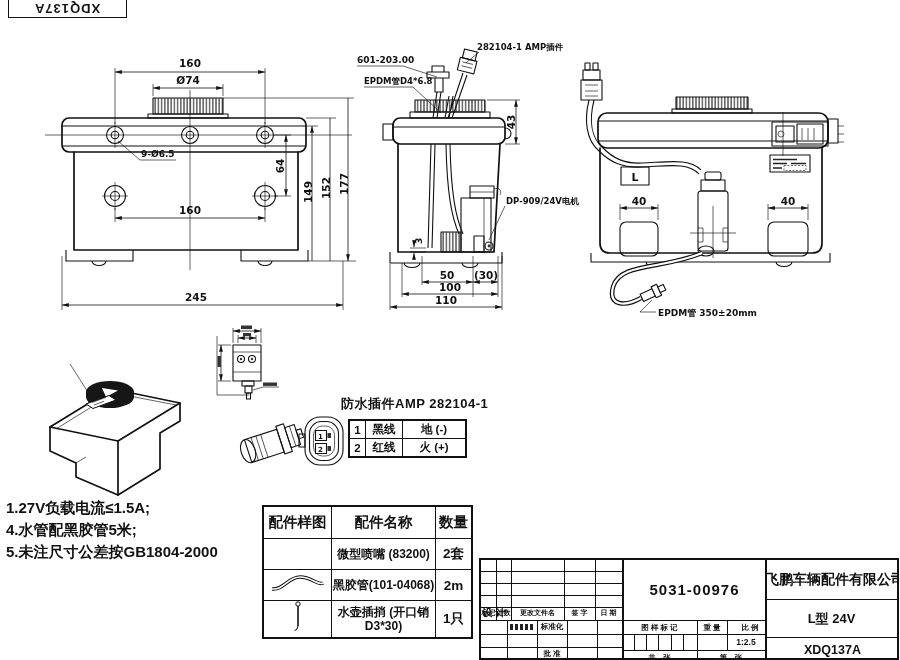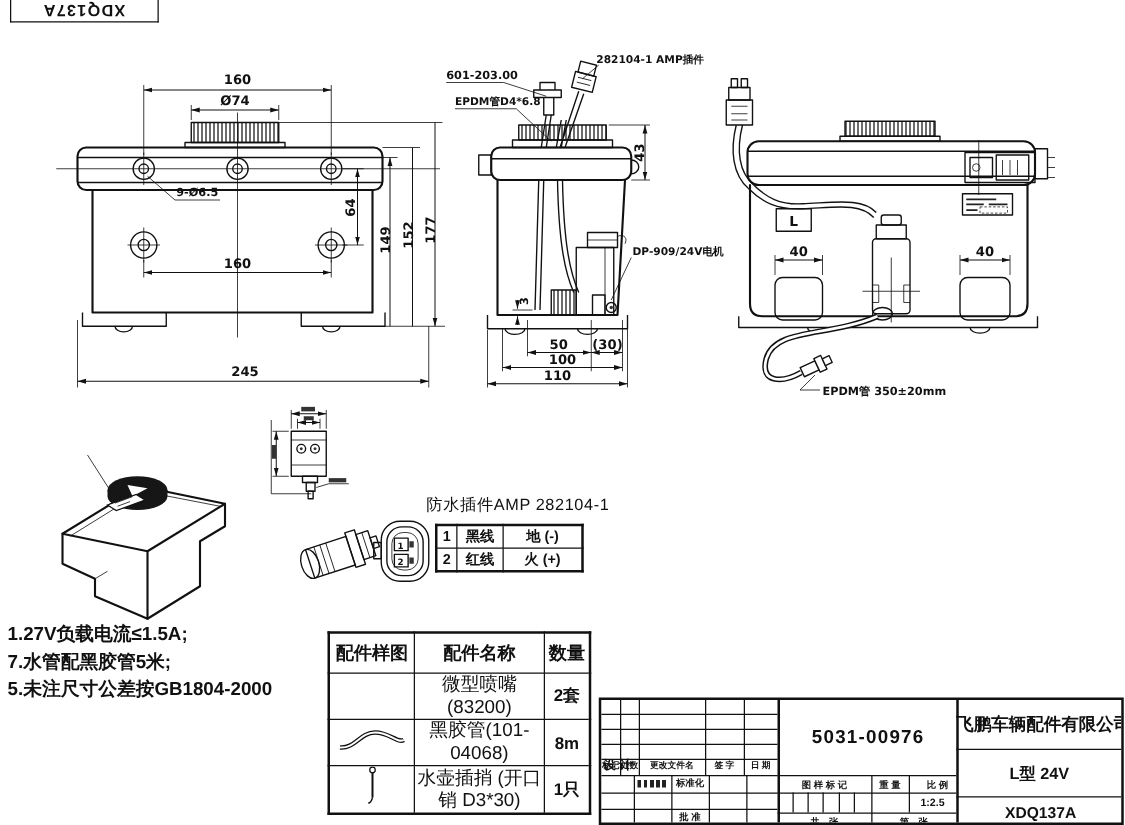--- a/index.html
+++ b/index.html
@@ -17,36 +17,36 @@
   .t85{font-size:8.5px;font-weight:bold}
   .blob{fill:#333}
   
   .stamp{left:8px;top:0;width:117px;height:17px;border:1.6px solid #111;border-top:none;
          display:flex;align-items:center;justify-content:center}
   .stamp span{transform:rotate(180deg);font-weight:bold;font-size:13px;letter-spacing:1px}
   
   .iso-note{left:63px;top:348px;font-size:11.5px;font-weight:bold;border-bottom:1.6px solid #111;
             padding-bottom:1px;white-space:nowrap}
   
-  .conn-title{left:341px;top:395px;font-size:13px;font-weight:normal;letter-spacing:.5px;white-space:nowrap}
+  .conn-title{left:341px;top:395px;font-size:13px;font-weight:bold;letter-spacing:.5px;white-space:nowrap}
   .pin-table{position:absolute;left:348px;top:419px;border-collapse:collapse;border:2px solid #111}
   .pin-table td{border:1.4px solid #111;text-align:center;font-weight:bold;font-size:11.5px;
                 padding:0;height:17px;white-space:nowrap}
   .pin-table .c1{width:15px}.pin-table .c2{width:36px}.pin-table .c3{width:62px}
   
   .tech{left:6px;top:497px;width:258px}
   .tech-title{font-size:22px;font-weight:bold;letter-spacing:3px;margin:0 0 8px 28px;white-space:nowrap}
   .tech-item{font-size:15px;font-weight:bold;line-height:22.2px;white-space:nowrap}
   
   .parts-table{position:absolute;left:262px;top:505px;border-collapse:collapse;table-layout:fixed;border:2px solid #111}
   .parts-table td,.parts-table th{border:1.3px solid #111;padding:0;text-align:center;vertical-align:middle}
   .parts-table th{height:31px;font-size:14.5px;font-weight:bold}
   .parts-table .cw1{width:67px}.parts-table .cw2{width:103px}.parts-table .cw3{width:35px}
   .parts-table td{height:30px}
-  .pt-name{font-size:15px;font-weight:normal;line-height:1.2}
+  .pt-name{font-size:12px;font-weight:bold;line-height:1.2}
   .pt-qty{font-size:13.5px;font-weight:bold}
   
   .tb{left:479px;top:558px;width:420px;height:102px;border:2px solid #111;box-sizing:border-box;overflow:hidden}
   .tb-h{position:absolute;height:1.1px;background:#111}
   .tb-v{position:absolute;width:1.1px;background:#111}
   .tb-v2{width:1.6px}
   .tb-txt{position:absolute;text-align:center;font-weight:bold;white-space:nowrap;line-height:1;color:#111}
   .sig{position:absolute;left:29px;top:64px;width:23px;height:6px;
        background:repeating-linear-gradient(90deg,#222 0 3px,transparent 3px 5px);filter:blur(.4px)}
 </style>
@@ -293,21 +293,21 @@
     <tr>
       <td class="c1">2</td>
       <td class="c2">红线</td>
       <td class="c3">火 (+)</td>
     </tr>
   </tbody>
     </table>
 
   <div class="abs tech">
     <div class="tech-item">1.27V负载电流≤1.5A;</div>
-    <div class="tech-item">7.水管配黑胶管5米;</div>
+    <div class="tech-item">4.水管配黑胶管5米;</div>
     <div class="tech-item">5.未注尺寸公差按GB1804-2000</div>
   </div>
 
   <table class="parts-table">
     <tbody>
         <tr>
       <th class="cw1">配件样图</th>
       <th class="cw2">配件名称</th>
       <th class="cw3">数量</th>
     </tr>
@@ -317,21 +317,21 @@
       <td class="pt-qty">2套</td>
     </tr>
     <tr>
       <td>
         <svg width="56" height="20" viewBox="0 0 56 20">
           <path d="M2,16 C14,17 18,4 30,4 S48,13 53,10" stroke="#111" stroke-width="3.6" fill="none"></path>
           <path d="M2,16 C14,17 18,4 30,4 S48,13 53,10" stroke="#fff" stroke-width="1.6" fill="none"></path>
         </svg>
       </td>
       <td class="pt-name">黑胶管(101-04068)</td>
-      <td class="pt-qty">8m</td>
+      <td class="pt-qty">2m</td>
     </tr>
     <tr>
       <td>
         <svg width="16" height="32" viewBox="0 0 16 32">
           <circle cx="8" cy="3" r="2.2" stroke="#111" stroke-width="1" fill="none"></circle>
           <path d="M8,5 V25" stroke="#111" stroke-width="1.6" fill="none"></path>
           <path d="M8,25 q-1,4.5 -3.5,4.5" stroke="#111" stroke-width="1.1" fill="none"></path>
         </svg>
       </td>
       <td class="pt-name">水壶插捎 (开口销 D3*30)</td>

